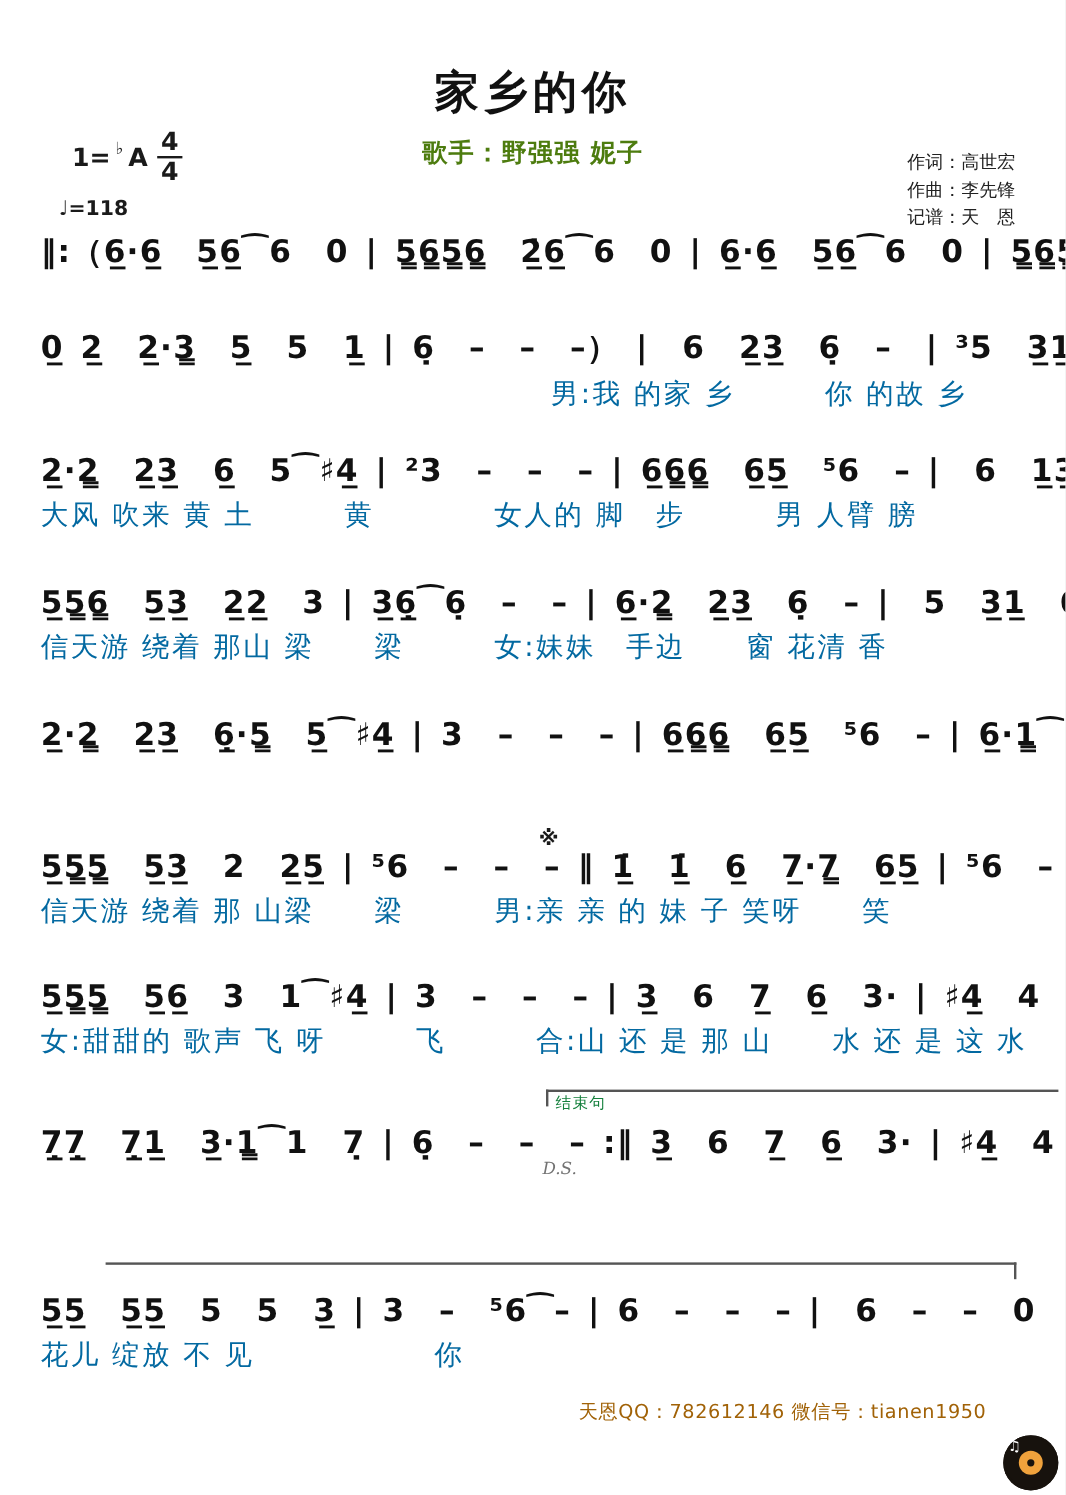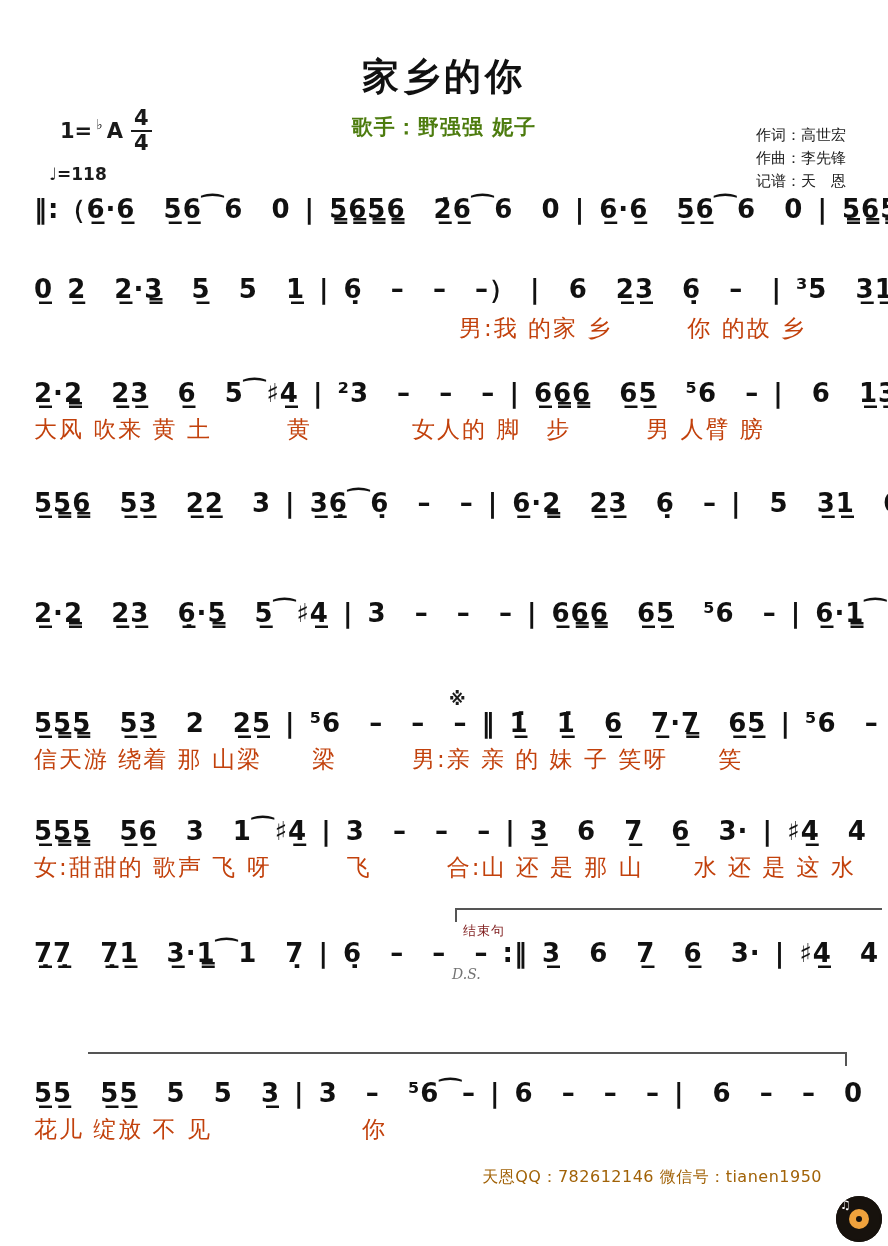--- a/index.html
+++ b/index.html
@@ -28,29 +28,29 @@
   .credits{
     position:absolute;top:112px;right:42px;text-align:right;
     font-size:15px;color:#222;line-height:23px;margin-top:12px;
   }
   .system{position:absolute;left:34px;width:840px;}
   .notes{
     font-size:26px;font-weight:bold;white-space:pre;letter-spacing:1px;
     word-spacing:4px;color:#111;
   }
   .lyrics{
-    font-size:23px;white-space:pre;letter-spacing:2px;color:#c2410c;margin-top:6px;
+    font-size:23px;white-space:pre;letter-spacing:2px;color:#0369a1;margin-top:6px;
   }
   .segno{position:absolute;left:449px;top:689px;font-size:17px;font-weight:bold;}
   .ending-bracket{
     position:absolute;left:455px;top:908px;width:425px;
     border-top:2px solid #555;border-left:2px solid #555;height:12px;
   }
   .ending-label{
-    position:absolute;left:6px;top:12px;font-size:13px;color:#7f1d1d;letter-spacing:1px;
+    position:absolute;left:6px;top:0px;font-size:13px;color:#15803d;letter-spacing:1px;
   }
   .ds{
     position:absolute;left:452px;top:966px;font-size:14px;font-style:italic;
     font-family:"DejaVu Serif","Liberation Serif",serif;color:#737373;
   }
   .final-overline{
     position:absolute;left:88px;top:1052px;width:757px;height:12px;
     border-top:2px solid #555;border-right:2px solid #555;
   }
   .contact{
@@ -119,20 +119,21 @@
     <div class="lyrics">　　　　　　　　　　　　　　　　　男:我 的家 乡　　　你 的故 乡</div>
   </div>
 
   <div class="system" id="sys3">
     <div class="notes">2̲·2̳  2̲3̲  6̲  5⁀♯4̲ | ²3  –  –  – | 6̲6̳6̳  6̲5̲  ⁵6  – |  6  1̲3̲  2  –  |</div>
     <div class="lyrics">大风 吹来 黄 土　　　黄　　　　女人的 脚　步　　　男 人臂 膀</div>
   </div>
 
   <div class="system" id="sys4">
     <div class="notes">5̲5̳6̳  5̲3̲  2̲2̲  3 | 3̲6̲̣⁀6̣  –  – | 6̲·2̳  2̲3̲  6̣  – |  5  3̲1̲  6̣  –  |</div>
+    <div class="lyrics">信天游 绕着 那山 梁　　梁　　　女:妹妹　手边　　窗 花清 香</div>
   </div>
 
   <div class="system" id="sys5">
     <div class="notes">2̲·2̳  2̲3̲  6̲̣·5̳  5̲⁀♯4̲ | 3  –  –  – | 6̲6̳6̳  6̲5̲  ⁵6  – | 6̲·1̳⁀1̲3̲  2  – |</div>
   </div>
 
   <div class="segno">※</div>
 
   <div class="system" id="sys6">
     <div class="notes">5̲5̳5̳  5̲3̲  2  2̲5̲ | ⁵6  –  –  – ‖ 1̲̇  1̲̇  6̲  7̲·7̳  6̲5̲ | ⁵6  –  –  –↝ |</div>

